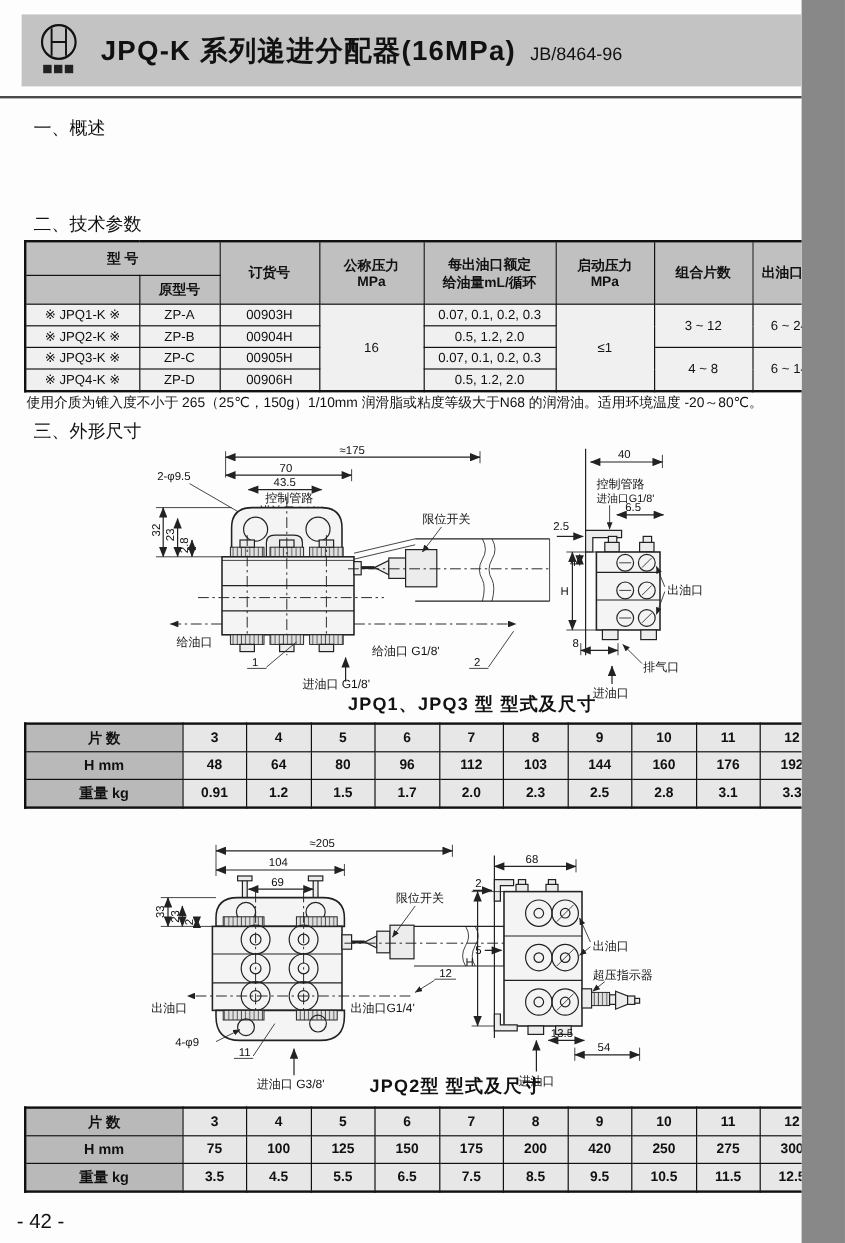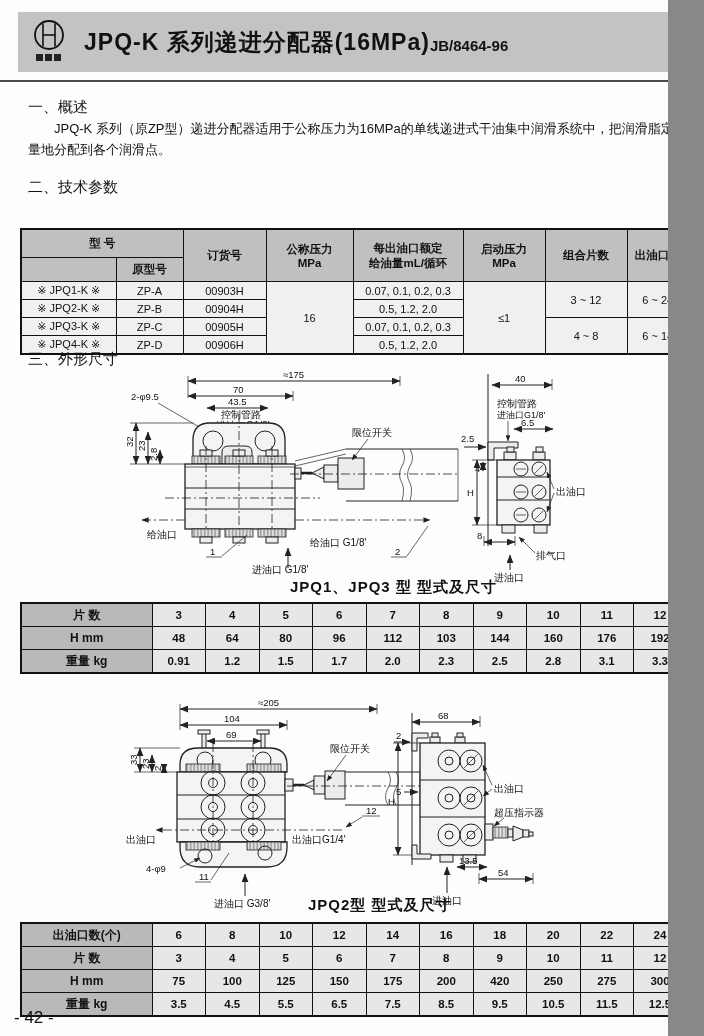--- a/index.html
+++ b/index.html
@@ -3,30 +3,30 @@
 <meta charset="utf-8">
 <style>
   html,body{margin:0;padding:0;background:#888;}
   .page{position:relative;width:668px;height:1036px;background:#fdfdfd;overflow:hidden;
         font-family:"Liberation Sans","DejaVu Sans",sans-serif;color:#111;}
   
   .hdrbar{position:absolute;left:18px;top:12px;width:668px;height:60px;background:#c3c3c3;
           display:flex;align-items:center;}
   .logo{margin-left:10px;flex:0 0 auto;}
   .title{font-size:23px;font-weight:bold;margin-left:14px;letter-spacing:1px;}
-  .std{font-size:15px;font-weight:bold;padding-top:6px;}
+  .std{font-size:15px;font-weight:normal;margin-left:12px;padding-top:6px;}
   .rule{position:absolute;left:0;top:80px;width:704px;height:2px;background:#4a4a4a;}
   
   .sec{position:absolute;left:28px;font-size:15px;font-weight:normal;}
   .para{position:absolute;left:28px;top:118px;width:650px;font-size:13px;line-height:1.65;
         text-indent:2em;}
   .note{position:absolute;left:22px;top:328px;width:670px;font-size:11.5px;}
   
   table{border-collapse:collapse;table-layout:fixed;}
-  .tech{position:absolute;left:20px;top:200px;width:668px;border:2px solid #111;margin-top:28px;}
+  .tech{position:absolute;left:20px;top:200px;width:668px;border:2px solid #111;}
   .tech th,.tech td{border:1px solid #111;text-align:center;padding:0;overflow:hidden;}
   .tech th{background:#c0c0c0;font-size:11.5px;font-weight:600;}
   .tech td{background:#f0f0f0;font-size:11px;height:17px;}
   .tech tr.h1 th{height:27px;} .tech tr.h2 th{height:23px;}
   .dim{position:absolute;left:20px;width:668px;border:2px solid #111;}
   .dim td{border:1px solid #111;text-align:center;height:20px;font-size:11.5px;
           font-weight:700;background:#e7e7e7;}
   .dim td.lbl{background:#b9b9b9;font-size:12px;}
   
   .figsvg{position:absolute;left:0;}
@@ -56,21 +56,20 @@
       <rect x="8" y="36" width="7" height="7" fill="#222"></rect>
       <rect x="17" y="36" width="7" height="7" fill="#222"></rect>
       <rect x="26" y="36" width="7" height="7" fill="#222"></rect>
     </svg>
     <div class="title">JPQ-K 系列递进分配器(16MPa)</div>
     <div class="std">JB/8464-96</div>
   </div>
   <div class="rule"></div>
 
   <div class="sec" style="top:98px">一、概述</div>
-  <div class="para">JPQ-K 系列（原ZP型）递进分配器适用于公称压力为16MPa的单线递进式干油集中润滑系统中，把润滑脂定量地分配到各个润滑点。</div>
 
   <div class="sec" style="top:178px">二、技术参数</div>
 
   <table class="tech">
     <colgroup>
         <col style="width:95px">
         <col style="width:67px">
         <col style="width:83px">
         <col style="width:87px">
         <col style="width:110px">
@@ -127,20 +126,21 @@
     </tr>
     <tr>
       <td>※ JPQ4-K ※</td>
       <td>ZP-D</td>
       <td>00906H</td>
       <td>0.5, 1.2, 2.0</td>
     </tr>
   </tbody>
     </table>
 
+  <div class="note">使用介质为锥入度不小于 265（25℃，150g）1/10mm 润滑脂或粘度等级大于N68 的润滑油。适用环境温度 -20～80℃。</div>
 
   <div class="sec" style="top:350px">三、外形尺寸</div>
 
   <svg class="figsvg" style="top:368px" width="704" height="222" viewBox="0 0 704 222">
     <defs>
       <marker id="ar" viewBox="0 0 10 8" markerWidth="9" markerHeight="7" refX="9.5" refY="4" orient="auto-start-reverse">
         <path d="M0,0L10,4L0,8z" fill="#222"></path>
       </marker>
       <pattern id="hch" width="3.5" height="10" patternUnits="userSpaceOnUse">
         <rect width="3.5" height="10" fill="#e0e0e0"></rect>
@@ -496,33 +496,20 @@
       <text class="zh" x="432" y="209">进油口</text>
     </g>
   </svg>
   <div class="figcap" style="left:308px;top:896px">JPQ2型  型式及尺寸</div>
 
   <table class="dim" style="top:922px">
     <colgroup>
         <col style="width:131px">
       </colgroup>
     <tbody>
-        <tr>
-      <td class="lbl">出油口数(个)</td>
-      <td>6</td>
-      <td>8</td>
-      <td>10</td>
-      <td>12</td>
-      <td>14</td>
-      <td>16</td>
-      <td>18</td>
-      <td>20</td>
-      <td>22</td>
-      <td>24</td>
-    </tr>
     <tr>
       <td class="lbl">片 数</td>
       <td>3</td>
       <td>4</td>
       <td>5</td>
       <td>6</td>
       <td>7</td>
       <td>8</td>
       <td>9</td>
       <td>10</td>

